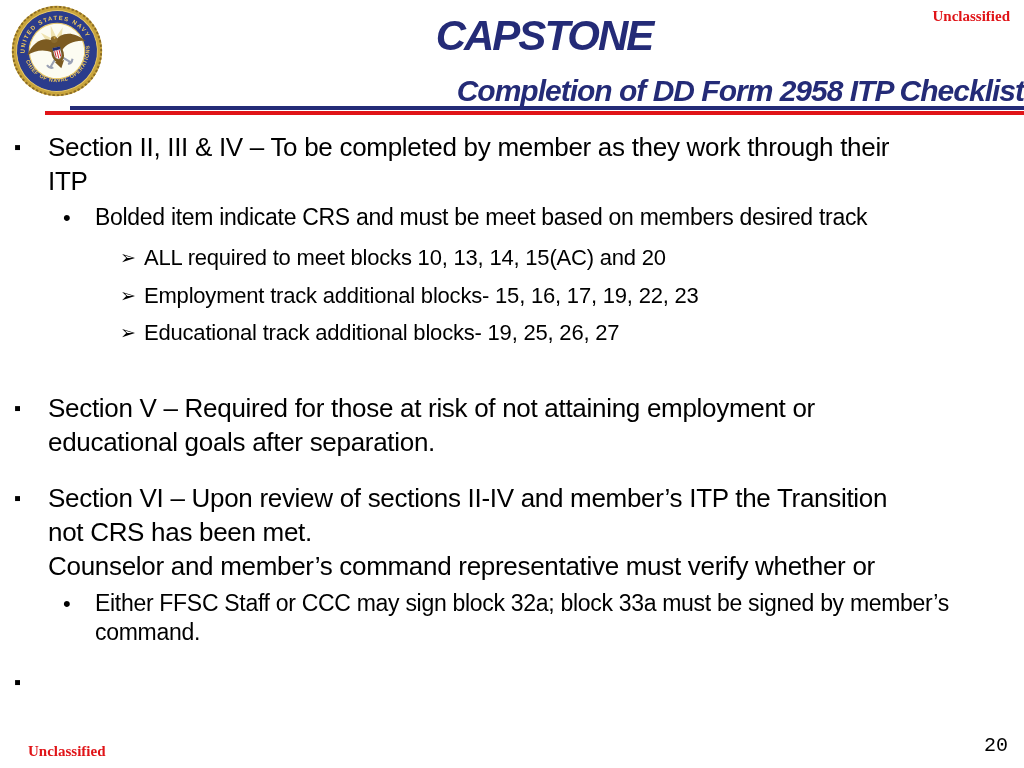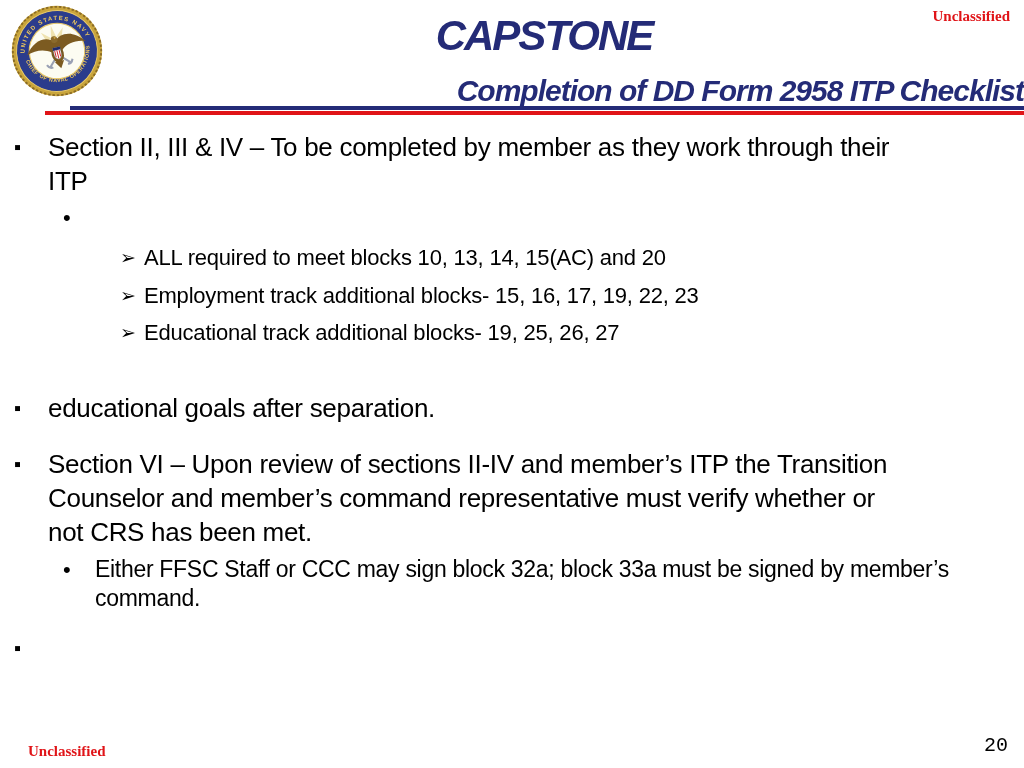--- a/index.html
+++ b/index.html
@@ -122,20 +122,23 @@
   <div class="bullets">
       <div class="item l1">
         <span class="glyph">▪</span>
         <div class="text">
           <div>Section II, III &amp; IV – To be completed by member as they work through their</div>
           <div>ITP</div>
         </div>
       </div>
       <div class="item l2">
         <span class="glyph">•</span>
+        <div class="text">
+          <div>Bolded item indicate CRS and must be meet based on members desired track</div>
+        </div>
       </div>
       <div class="item l3">
         <span class="glyph">➢</span>
         <div class="text">
           <div>ALL required to meet blocks 10, 13, 14, 15(AC) and 20</div>
         </div>
       </div>
       <div class="item l3">
         <span class="glyph">➢</span>
         <div class="text">
@@ -144,29 +147,30 @@
       </div>
       <div class="item l3">
         <span class="glyph">➢</span>
         <div class="text">
           <div>Educational track additional blocks- 19, 25, 26, 27</div>
         </div>
       </div>
       <div class="item l1">
         <span class="glyph">▪</span>
         <div class="text">
+          <div>Section V – Required for those at risk of not attaining employment or</div>
           <div>educational goals after separation.</div>
         </div>
       </div>
       <div class="item l1">
         <span class="glyph">▪</span>
         <div class="text">
           <div>Section VI – Upon review of sections II-IV and member’s ITP the Transition</div>
+          <div>not CRS has been met.</div>
           <div>Counselor and member’s command representative must verify whether or</div>
-          <div>not CRS has been met.</div>
         </div>
       </div>
       <div class="item l2">
         <span class="glyph">•</span>
         <div class="text">
           <div>Either FFSC Staff or CCC may sign block 32a; block 33a must be signed by member’s</div>
           <div>command.</div>
         </div>
       </div>
       <div class="item l1">

